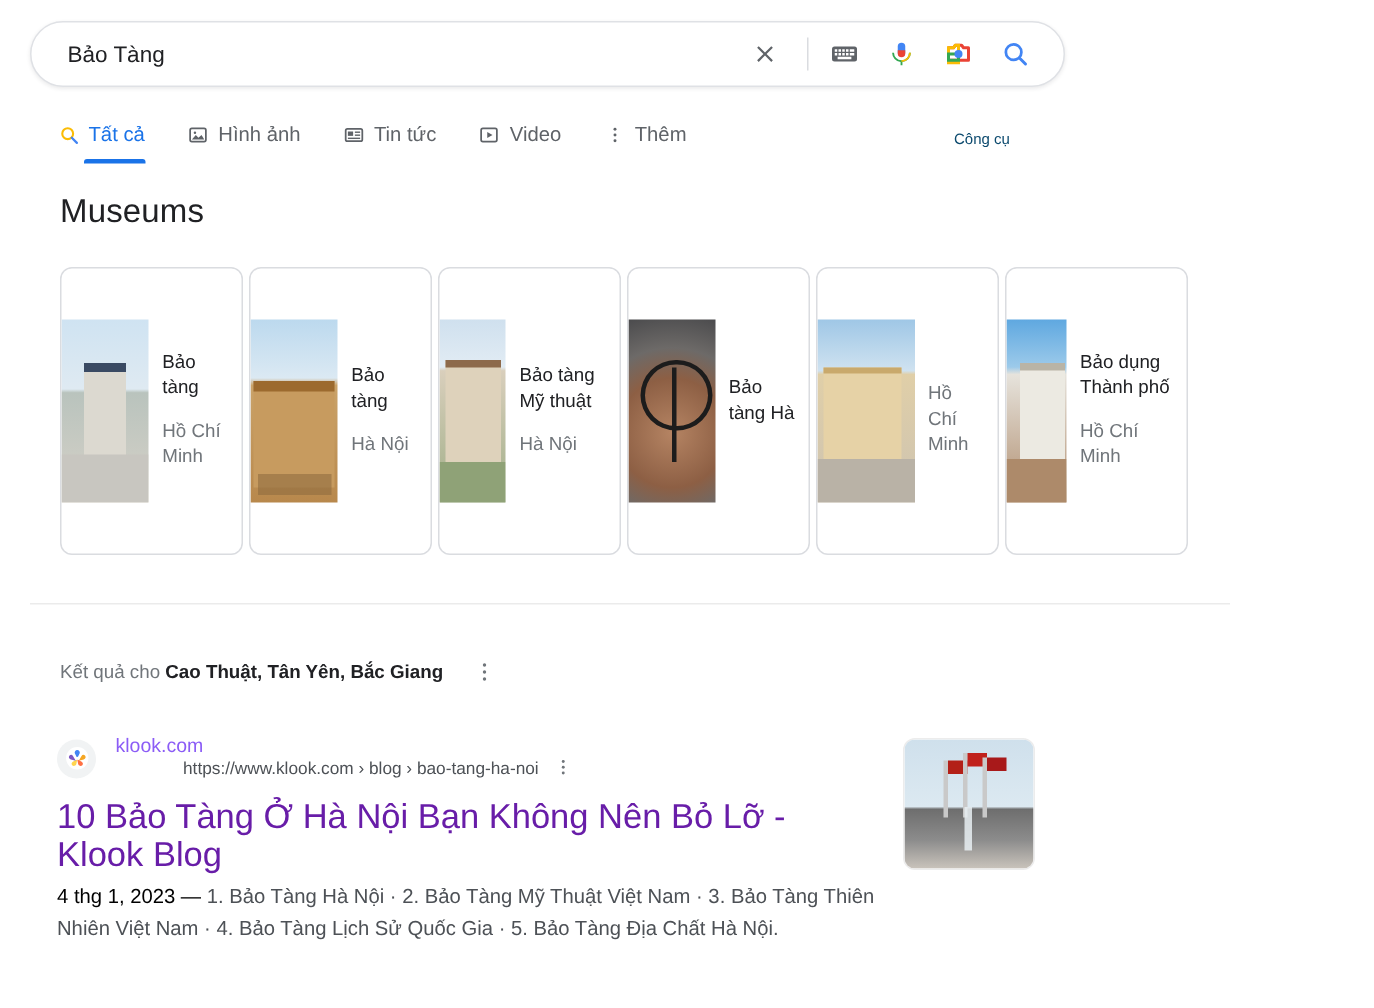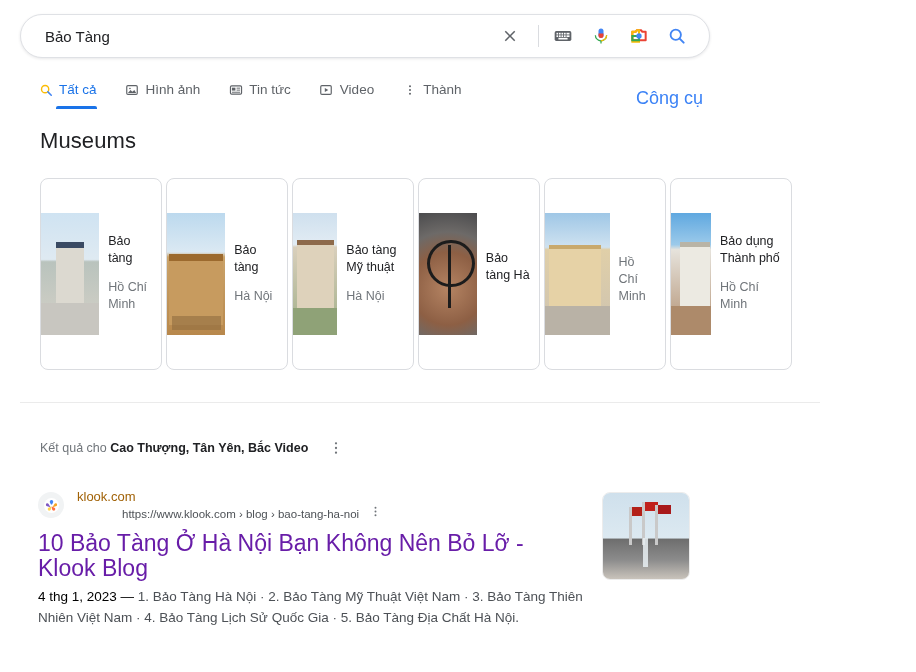--- a/index.html
+++ b/index.html
@@ -42,21 +42,21 @@
     position: relative; white-space: nowrap;
   }
   .tab.active { color: #1a73e8; }
   .tab.active .tab-underline {
     position: absolute; left: 18px; right: 0; bottom: -2px; height: 3px;
     background: #1a73e8; border-radius: 2px 2px 0 0;
   }
   .tab-ico { display:flex; align-items:center; justify-content:center; width:15px; height:15px; }
   .tools {
     position: absolute; left: 636px; top: 88px;
-    font-size: 18px; color: #3b82f6; cursor: pointer;
+    font-size: 10px; color: #0c4a6e; cursor: pointer;
   }
 
   
   .museums-title {
     position: absolute; left: 40px; top: 128px;
     font-size: 22px; color: #202124; font-weight: 400; letter-spacing: .1px;
   }
 
   
   .cards { position: absolute; left: 40px; top: 178px; display: flex; gap: 4px; }
@@ -132,22 +132,22 @@
 
   
   .result { position: absolute; left: 38px; top: 488px; width: 540px; }
   .res-head { display: flex; align-items: center; }
   .favicon {
     width: 26px; height: 26px; border-radius: 50%;
     background: #f1f3f4; display:flex; align-items:center; justify-content:center;
     flex: 0 0 auto;
   }
   .res-site { margin-left: 13px; }
-  .res-domain { font-size: 13px; color: #a16207; line-height: 17px; }
-  .res-url { font-size: 11.5px; color: #4d5156; line-height: 16px; display:flex; align-items:center; gap:10px;padding-left:45px;}
+  .res-domain { font-size: 13px; color: #8b5cf6; line-height: 17px; }
+  .res-url { font-size: 11.5px; color: #4d5156; line-height: 16px; display:flex; gap:10px;padding-left:45px;}
   .res-title {
     margin-top: 9px; font-size: 23px; line-height: 25px;
     color: #681da8; cursor: pointer;
   }
   .res-snippet {
     margin-top: 5px; font-size: 13.5px; line-height: 21px; color: #4d5156;
     width: 545px;
   }
   .res-snippet .date { color: #000000; }
   .res-sitelinks { margin-top: 3px; font-size: 13.5px; line-height: 21px; color: #681da8; }
@@ -262,21 +262,21 @@
       <span>Video</span>
     </div>
     <div class="tab">
       <span class="tab-ico">
         <svg width="14" height="14" viewBox="0 0 24 24">
             <circle cx="12" cy="5.5" r="1.7" fill="#5f6368"></circle>
             <circle cx="12" cy="12" r="1.7" fill="#5f6368"></circle>
             <circle cx="12" cy="18.5" r="1.7" fill="#5f6368"></circle>
           </svg>
       </span>
-      <span>Thành</span>
+      <span>Thêm</span>
     </div>
   </div>
   <div class="tools">Công cụ</div>
 
   <div class="museums-title">Museums</div>
   <div class="cards">
 
     <div class="card">
       <div class="card-img img-a"></div>
       <div class="card-body">
@@ -322,21 +322,21 @@
         <div class="card-name">Bảo dụng Thành phố Hồ Chí Mi...</div>
         <div class="card-loc">Hồ Chí Minh</div>
       </div>
     </div>
 
   </div>
 
   <div class="hdivider"></div>
 
   <div class="locrow">
-    <div class="loc-text"><span>Kết quả cho </span><b>Cao Thượng, Tân Yên, Bắc Video</b></div>
+    <div class="loc-text"><span>Kết quả cho </span><b>Cao Thuật, Tân Yên, Bắc Giang</b></div>
     <div class="loc-more">
       <svg width="16" height="16" viewBox="0 0 24 24">
           <circle cx="12" cy="5" r="1.7" fill="#70757a"></circle>
           <circle cx="12" cy="12" r="1.7" fill="#70757a"></circle>
           <circle cx="12" cy="19" r="1.7" fill="#70757a"></circle>
         </svg>
     </div>
   </div>
 
   <div class="result">

